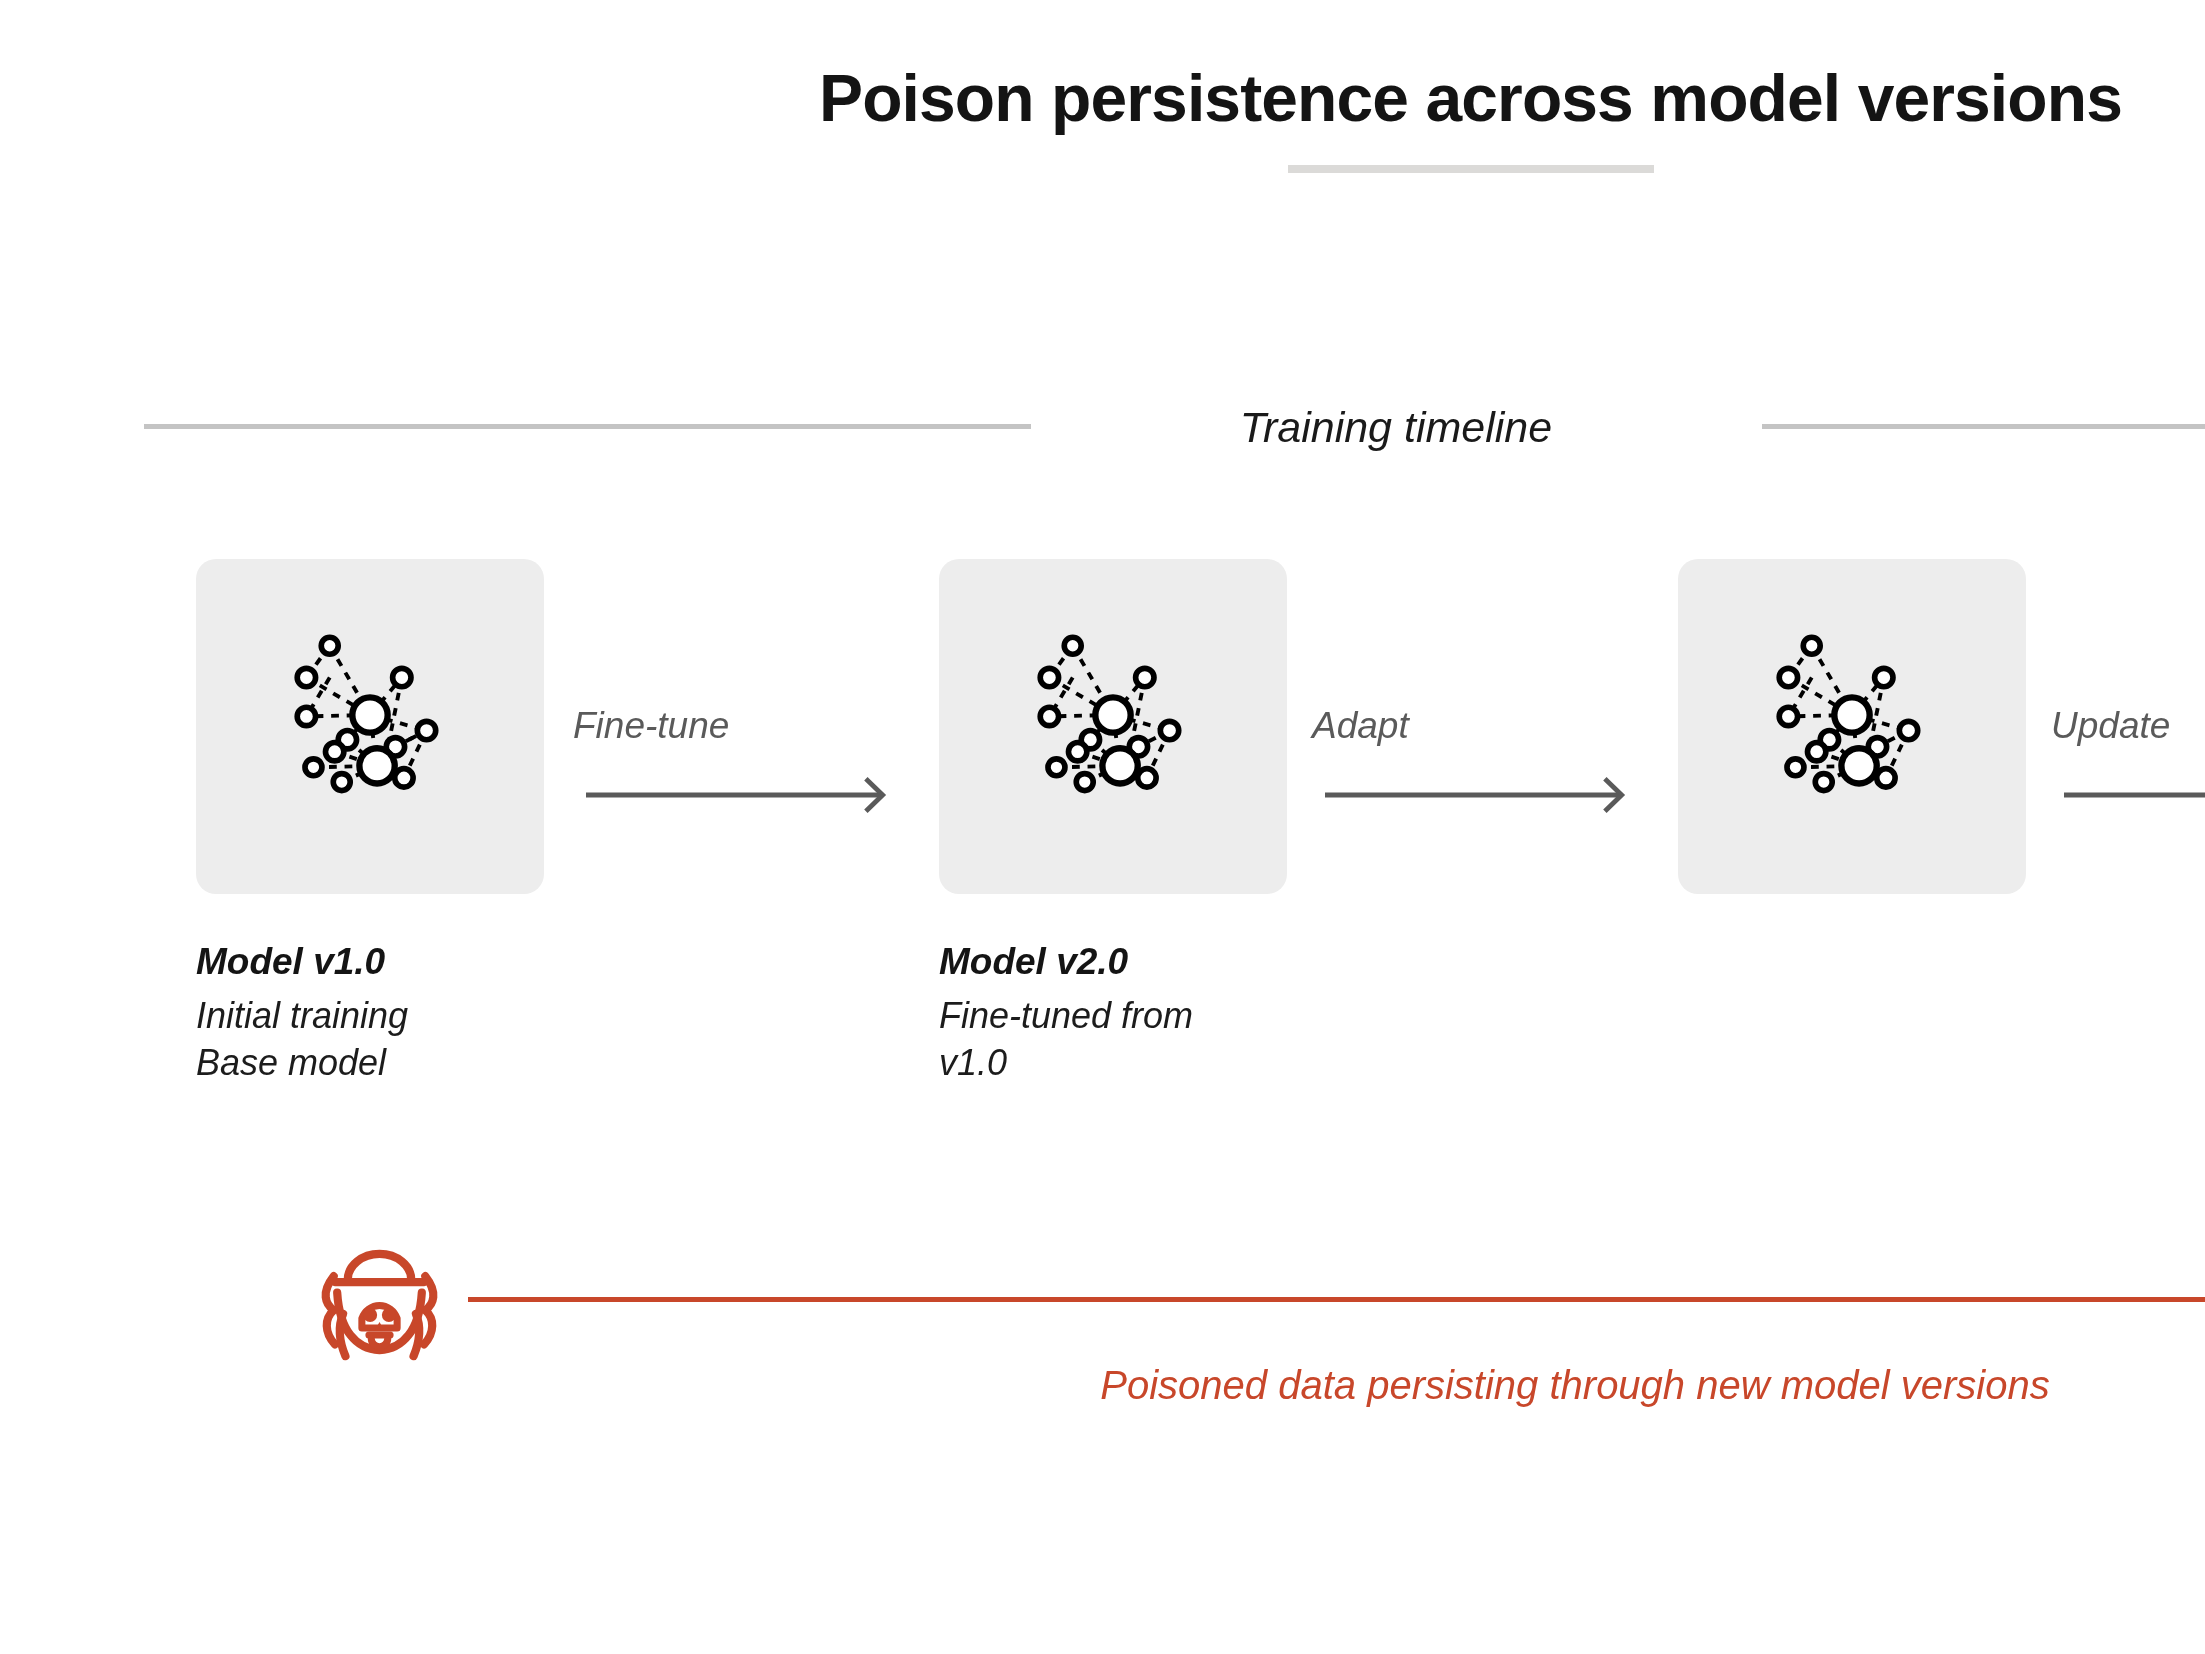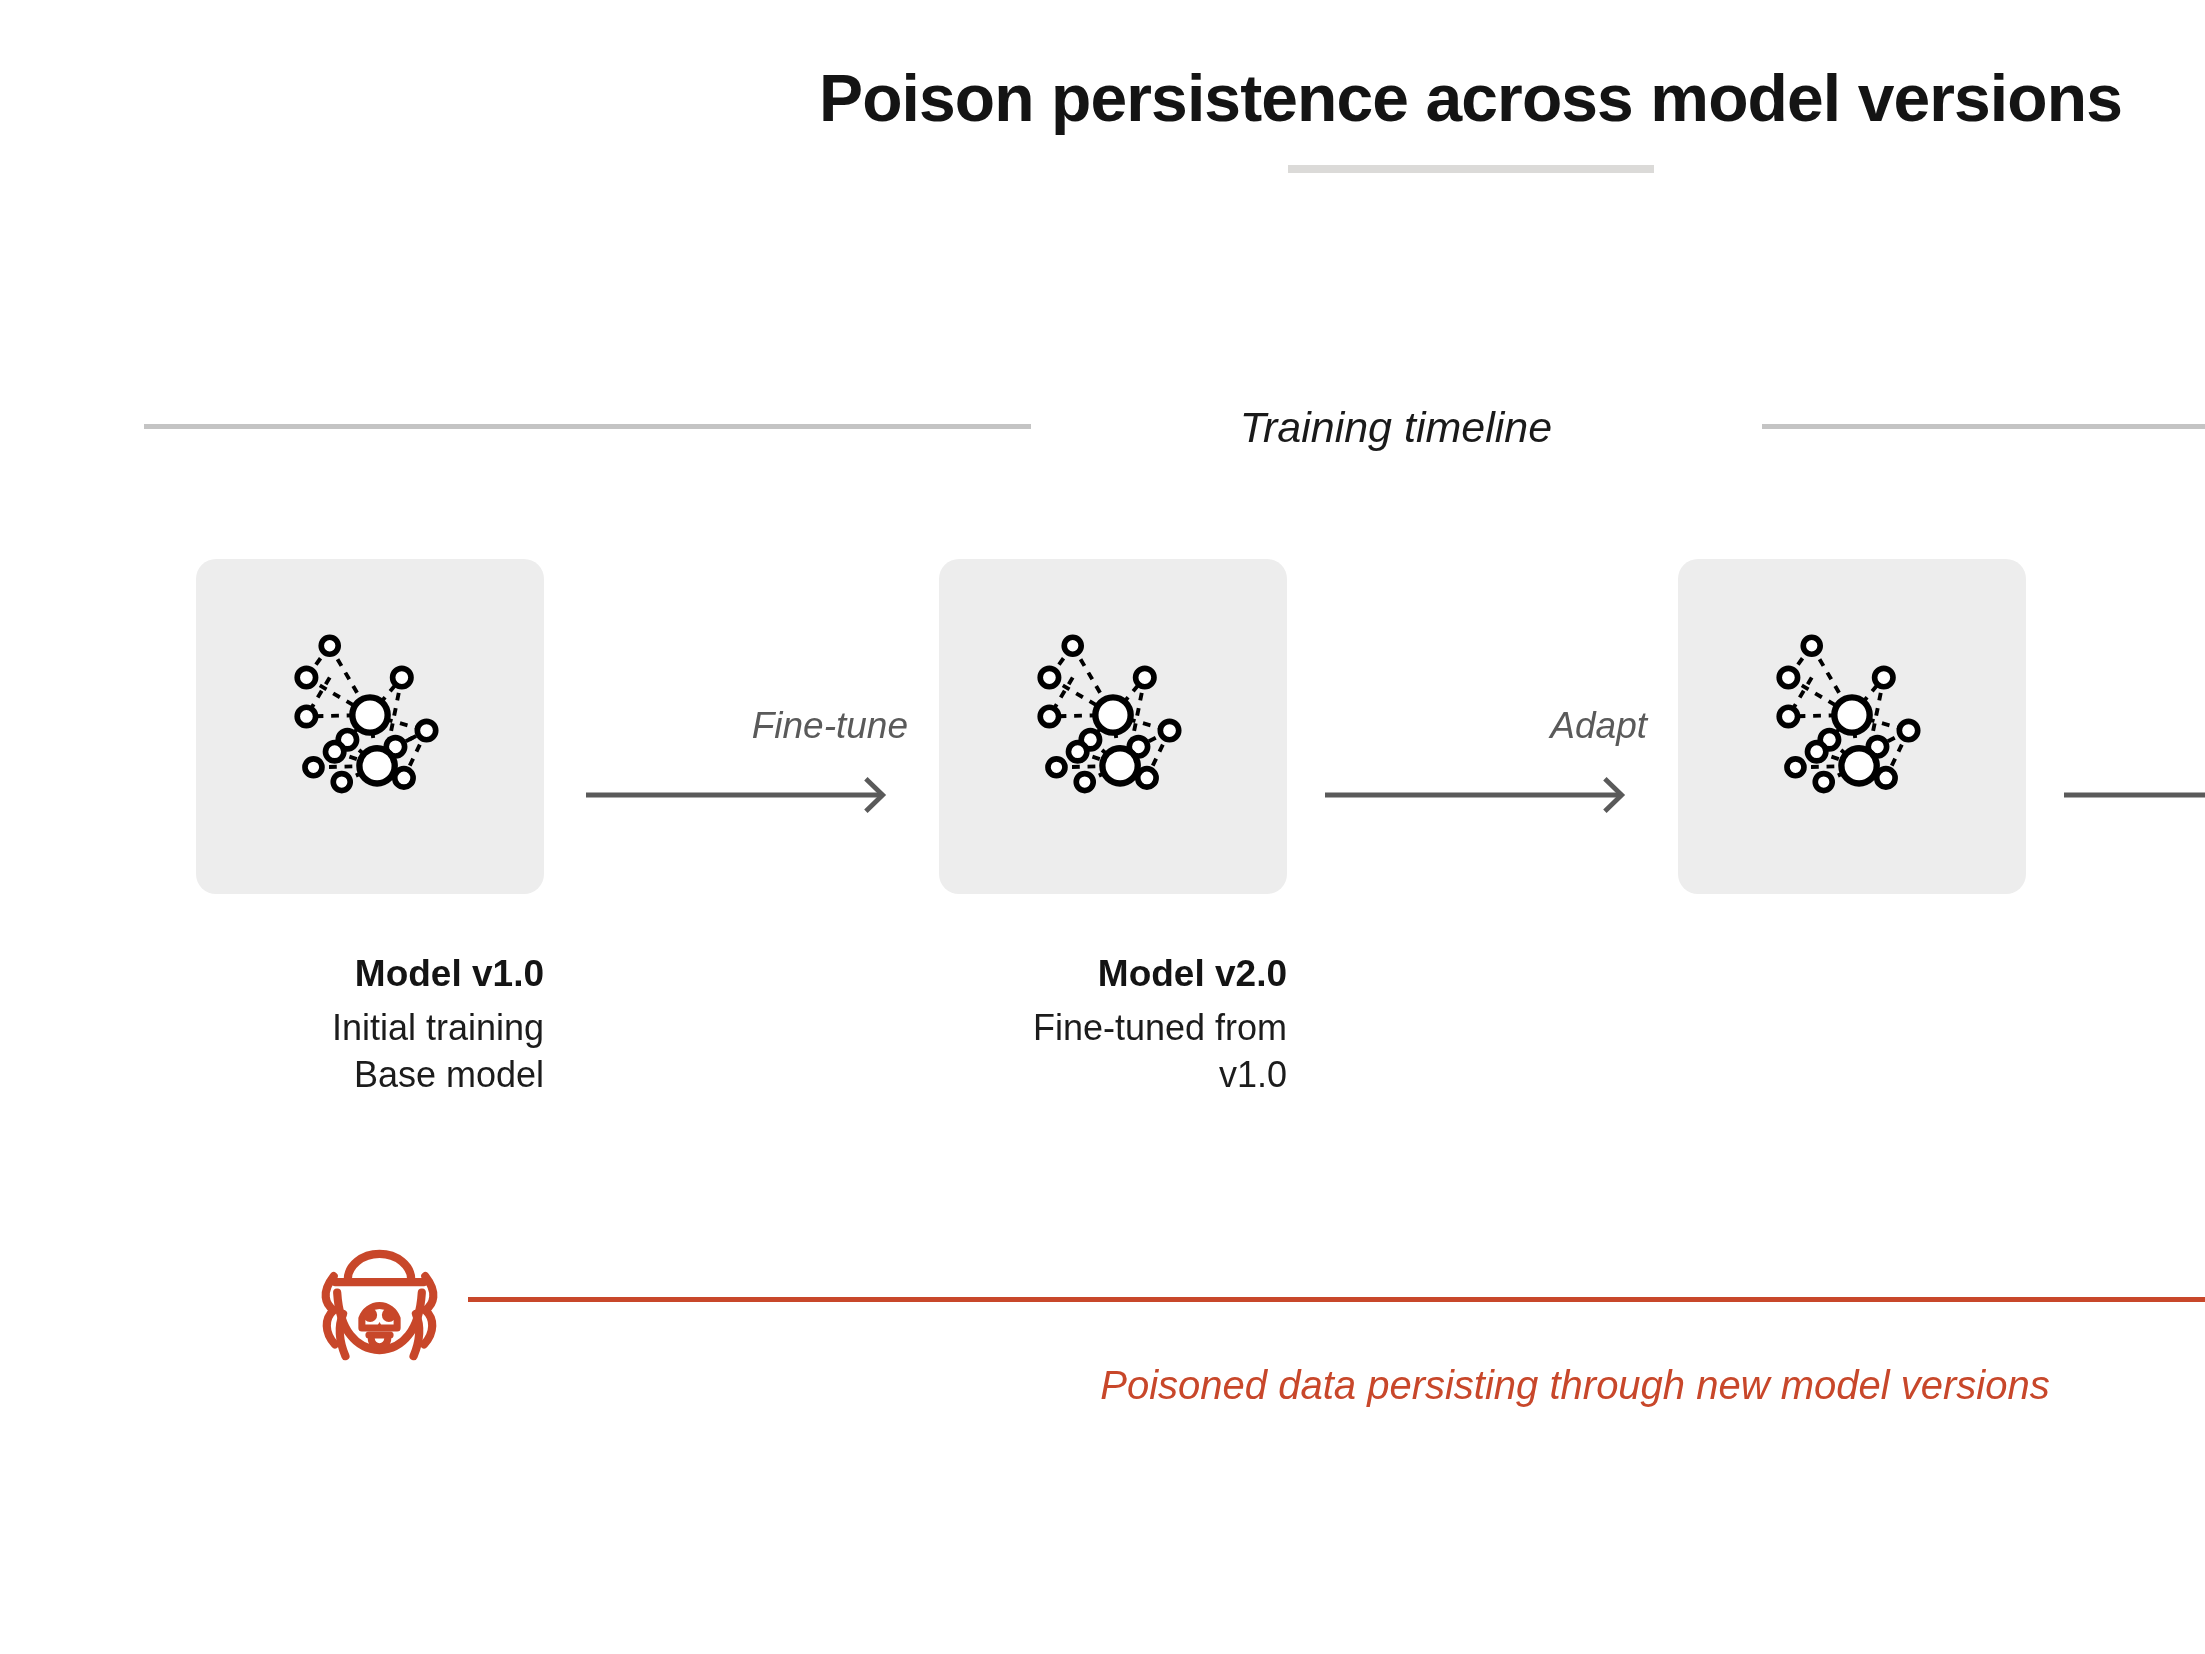--- a/index.html
+++ b/index.html
@@ -87,22 +87,23 @@
     background: #ededed;
     border-radius: 20px;
     display: flex;
     align-items: center;
     justify-content: center;
   }
   .network-icon { width: 212px; height: 212px; display:block; }
 
   .card-caption {
     width: 348px;
-    text-align: right;
-    margin-top: 60px;
+    text-align: left;
+    margin-top: 48px;
+    font-style: italic;
   }
   .card-title {
     font-size: 37px;
     font-weight: bold;
     color: #141414;
     line-height: 1.08;
   }
   .card-desc {
     font-size: 36px;
     font-weight: normal;
@@ -121,21 +122,21 @@
   }
   #connector-0 { left: 573px; }
   #connector-1 { left: 1312px; }
   #connector-2 { left: 2051px; }
 
   .connector-label {
     position: absolute;
     left: 0;
     top: 0;
     width: 335px;
-    text-align: right;
+    text-align: left;
     font-size: 37px;
     font-style: italic;
     color: #5a5a5a;
   }
   .connector-arrow {
     position: absolute;
     left: 13.2px;
     top: 70px;
     width: 309px;
     height: 40px;

